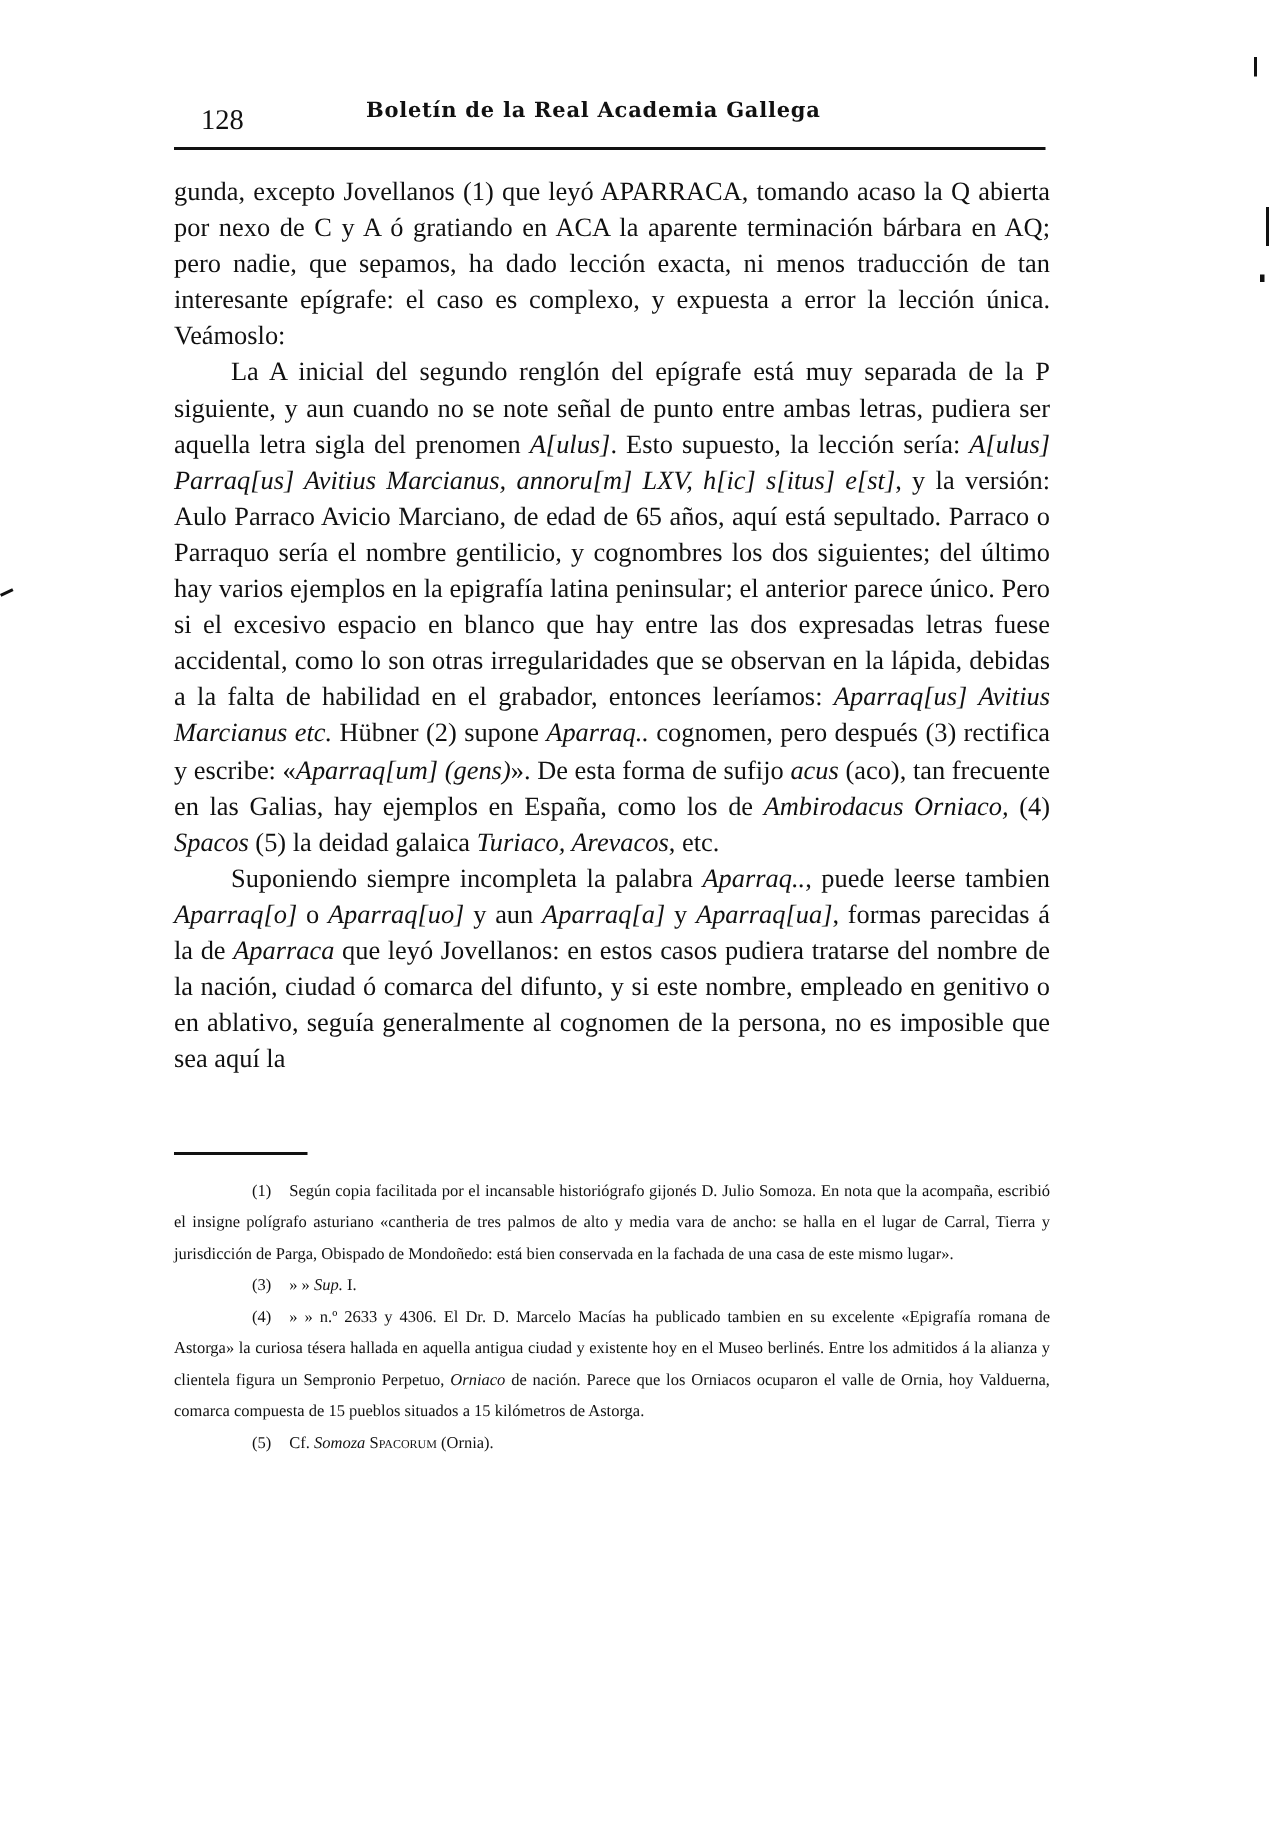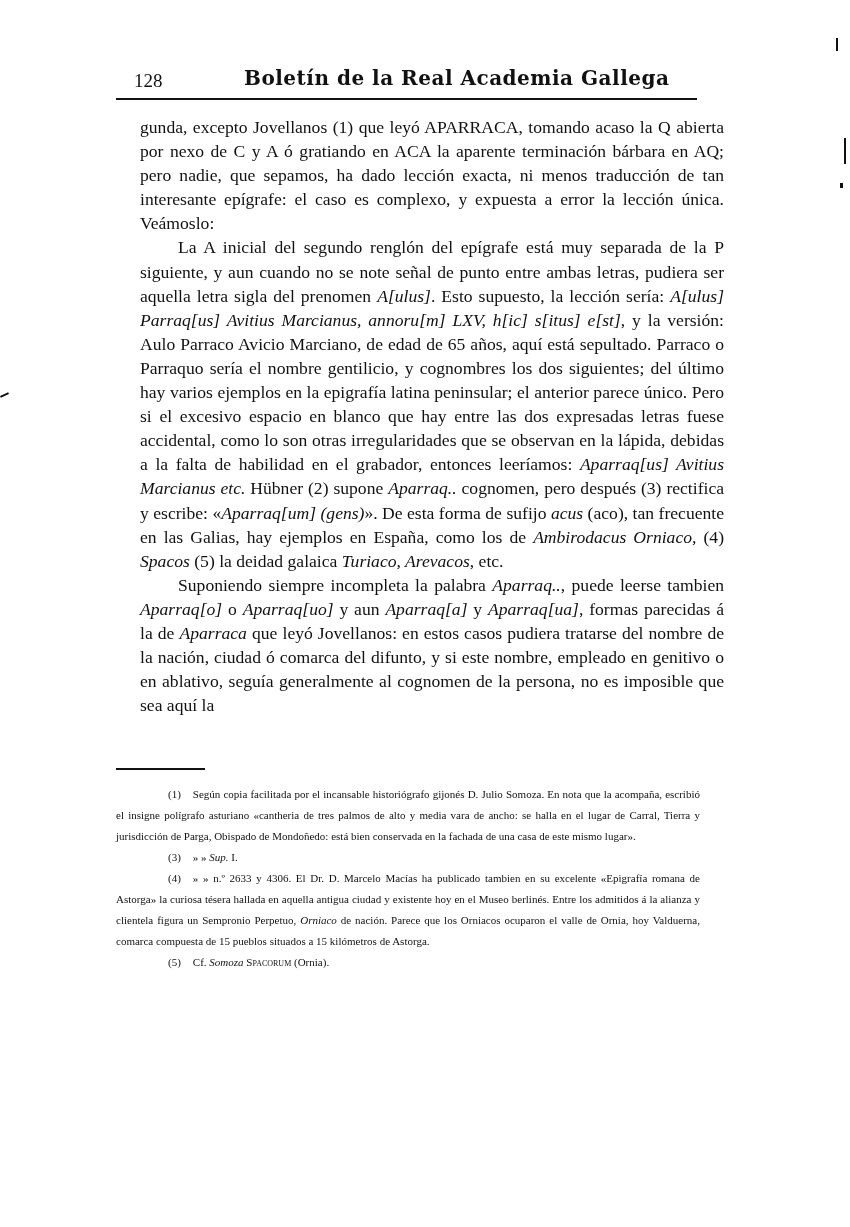--- a/index.html
+++ b/index.html
@@ -1,25 +1,25 @@
 <!DOCTYPE html>
 <html><head>
 <meta charset="utf-8">
 <style>
   html, body { margin:0; padding:0; background:#ffffff; }
   body { width:850px; height:1227px; position:relative; overflow:hidden;
          font-family:"Liberation Serif","DejaVu Serif",serif; color:#111; }
   .page { position:absolute; left:0; top:0; width:829px; height:1227px; }
   .header { position:absolute; left:116px; top:66px; width:581px; height:32px; }
   .pagenum { position:absolute; left:18px; top:4px; font-size:19px; }
-  .running-title { position:absolute; left:128px; top:0px; font-size:20px;
+  .running-title { position:absolute; left:128px; top:0px; font-size:14px;
                    font-family:"DejaVu Serif",serif; letter-spacing:0.5px; font-weight:bold;text-align:center; }
   .header-rule { position:absolute; left:116px; top:98px; width:581px; height:2px; background:#111; }
   .body-text { position:absolute; left:116px; top:115px; width:584px;
-               font-size:17.6px; line-height:24.1px; text-align:justify;margin-left:24px; }
+               font-size:17.6px; line-height:24.1px; text-align:justify; }
   .body-text p { margin:0; }
   .body-text p.indent { text-indent:38px; }
   .body-text i { }
   .fn-rule { position:absolute; left:116px; top:768px; width:89px; height:2px; background:#111; }
   .footnotes { position:absolute; left:116px; top:784px; width:584px;
                font-size:11px; line-height:21px; text-align:justify; }
   .footnotes p { margin:0; text-indent:26px; }
   .footnotes .num { display:inline-block; margin-right:12px; }
   .sc { font-variant:small-caps; }
   .speck { position:absolute; background:#111; }

